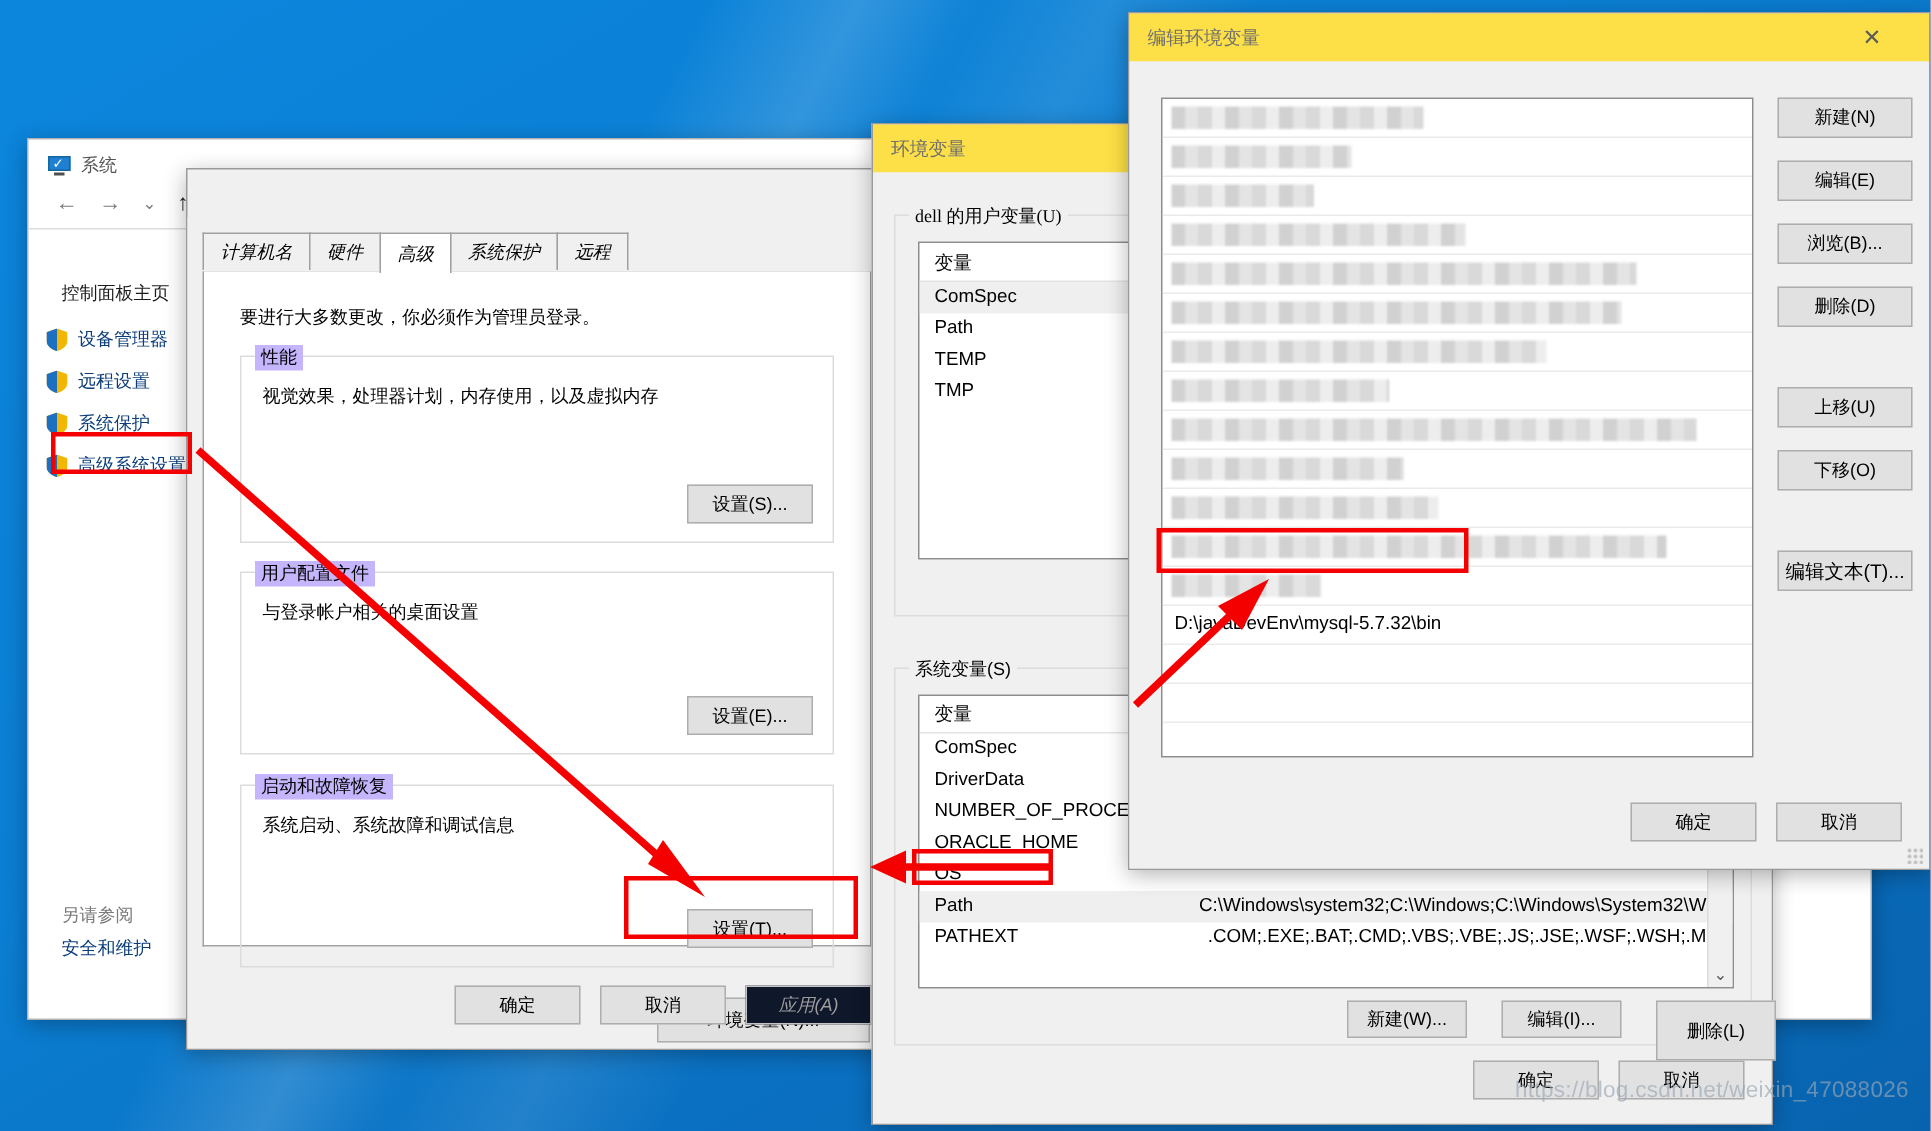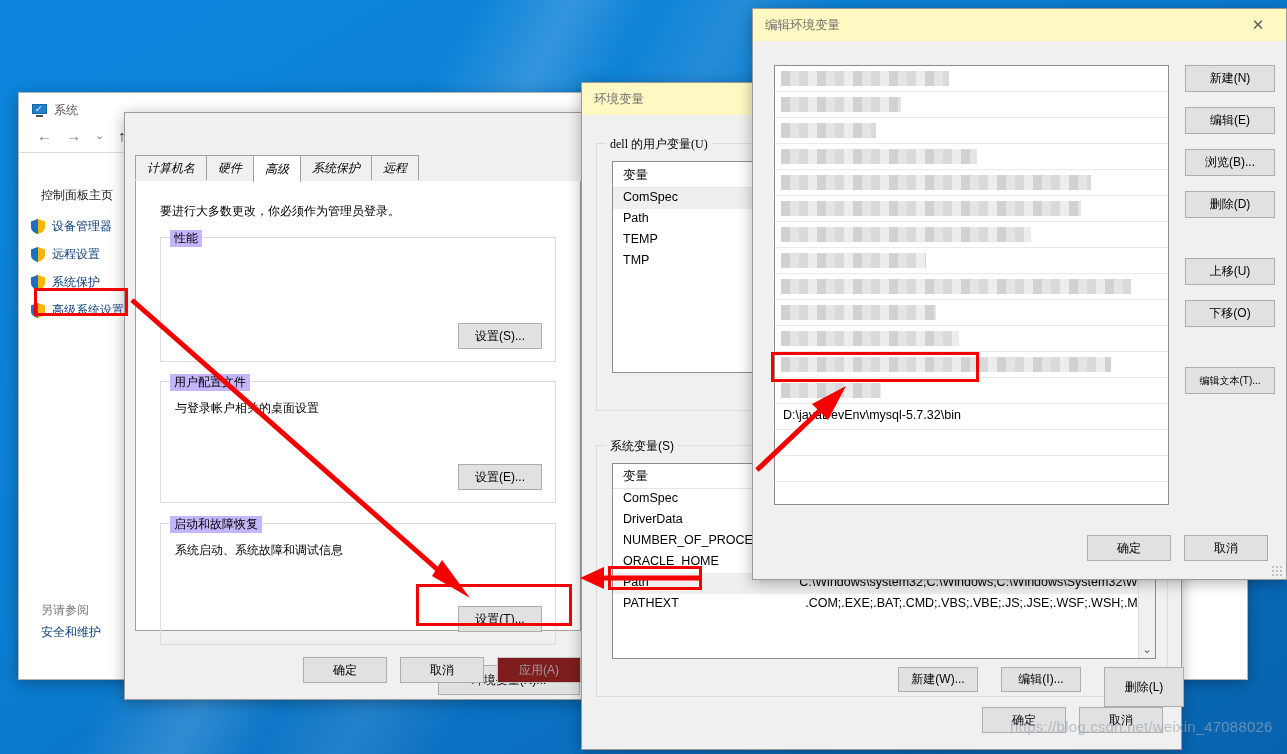--- a/index.html
+++ b/index.html
@@ -16,32 +16,32 @@
     position:absolute; inset:0;
     background:
       linear-gradient(118deg, rgba(255,255,255,0) 28%, rgba(255,255,255,.16) 34%, rgba(255,255,255,0) 39%),
       linear-gradient(118deg, rgba(255,255,255,0) 38%, rgba(255,255,255,.10) 44%, rgba(255,255,255,0) 50%),
       linear-gradient(150deg, #0c86dd 0%, #0b7ed2 42%, #0a6fc0 70%, #0863ae 100%);
   }
 
   
   .win{ position:absolute; background:#f0f0f0; border:1px solid #9a9a9a;
         box-shadow:0 3px 14px rgba(0,0,0,.30); }
-  .titlebar{ height:32px; background:#fef9c3; display:flex; align-items:center;
-             padding:0 6px 0 12px; }
+  .titlebar{ height:32px; background:#fde047; display:flex; align-items:center;
+             padding:0 16px 0 12px; }
   .titlebar .ttl{ color:#6f6f6f; font-size:12.5px; }
   .titlebar .spacer{ flex:1; }
   .closebtn{ width:44px; height:30px; display:flex; align-items:center;
              justify-content:center; color:#5a5a5a; font-size:15px; cursor:pointer; }
 
   .btn{ background:#e1e1e1; border:1px solid #adadad; font-size:12px;
         color:#000; text-align:center; cursor:pointer;
         font-family:"Liberation Sans","DejaVu Sans",sans-serif;
         display:flex; align-items:center; justify-content:center; }
-  .btn.disabled{ color:#9d9d9d; background:#7f1d1d; border-color:#c4c4c4; }
+  .btn.disabled{ color:#9d9d9d; background:#0f172a; border-color:#c4c4c4;font-style:italic; }
 
   .grp{ position:absolute; border:1px solid #dcdcdc; }
   .grp > .lbl{ position:absolute; top:-8px; left:9px; background:#c4b5fd;
                padding:0 4px; font-size:12px; }
   .listbox{ position:absolute; background:#fff; border:1px solid #8d8d8d; overflow:hidden; }
 
   
   #sysWin{ left:18px; top:92px; width:1230px; height:588px; background:#fff;
            border:1px solid #b4b4b4; }
   #sysWin .cpTitle{ display:flex; align-items:center; gap:7px; padding:9px 0 0 13px; }
@@ -186,20 +186,21 @@
       <div class="tab active">高级</div>
       <div class="tab">系统保护</div>
       <div class="tab">远程</div>
     </div>
 
     <div id="propPanel">
       <div class="intro">要进行大多数更改，你必须作为管理员登录。</div>
 
       <div class="grp" style="left:24px; top:56px; right:24px; height:125px;">
         <span class="lbl">性能</span>
+        <div style="position:absolute; left:14px; top:18px; font-size:12px;">视觉效果，处理器计划，内存使用，以及虚拟内存</div>
         <div class="btn" style="position:absolute; right:13px; bottom:12px; width:84px; height:26px;">设置(S)...</div>
       </div>
 
       <div class="grp" style="left:24px; top:200px; right:24px; height:122px;">
         <span class="lbl">用户配置文件</span>
         <div style="position:absolute; left:14px; top:18px; font-size:12px;">与登录帐户相关的桌面设置</div>
         <div class="btn" style="position:absolute; right:13px; bottom:12px; width:84px; height:26px;">设置(E)...</div>
       </div>
 
       <div class="grp" style="left:24px; top:342px; right:24px; height:122px;">
@@ -264,20 +265,24 @@
       <div style="height:21px; padding:2px 0 0 10px; font-size:12.5px; display:flex;">
         <span style="width:186px;">DriverData</span>
         <span></span>
       </div>
       <div style="height:21px; padding:2px 0 0 10px; font-size:12.5px; display:flex;">
         <span style="width:186px;">NUMBER_OF_PROCESSORS</span>
         <span></span>
       </div>
       <div style="height:21px; padding:2px 0 0 10px; font-size:12.5px; display:flex;">
         <span style="width:186px;">ORACLE_HOME</span>
+        <span></span>
+      </div>
+      <div style="height:21px; padding:2px 0 0 10px; font-size:12.5px; display:flex;">
+        <span style="width:186px;">OS</span>
         <span></span>
       </div>
       <div style="height:21px; padding:2px 0 0 10px; font-size:12.5px; display:flex; background:#efefef;">
         <span style="width:186px;">Path</span>
         <span>C:\Windows\system32;C:\Windows;C:\Windows\System32\Wb...</span>
       </div>
       <div style="height:21px; padding:2px 0 0 10px; font-size:12.5px; display:flex;">
         <span style="width:186px;">PATHEXT</span>
         <span>.COM;.EXE;.BAT;.CMD;.VBS;.VBE;.JS;.JSE;.WSF;.WSH;.MSC</span>
       </div>
@@ -327,21 +332,21 @@
 
     </div>
 
     <div id="editRightBtns">
       <div class="btn">新建(N)</div>
       <div class="btn">编辑(E)</div>
       <div class="btn">浏览(B)...</div>
       <div class="btn" style="margin-bottom:40px;">删除(D)</div>
       <div class="btn">上移(U)</div>
       <div class="btn" style="margin-bottom:40px;">下移(O)</div>
-      <div class="btn" style="font-size:10px;">编辑文本(T)...</div>
+      <div class="btn" style="font-size:13px;">编辑文本(T)...</div>
     </div>
 
     <div id="editBottom">
       <div class="btn">确定</div>
       <div class="btn">取消</div>
     </div>
     <div class="resizeGrip"></div>
   </div>
 </div>
 

